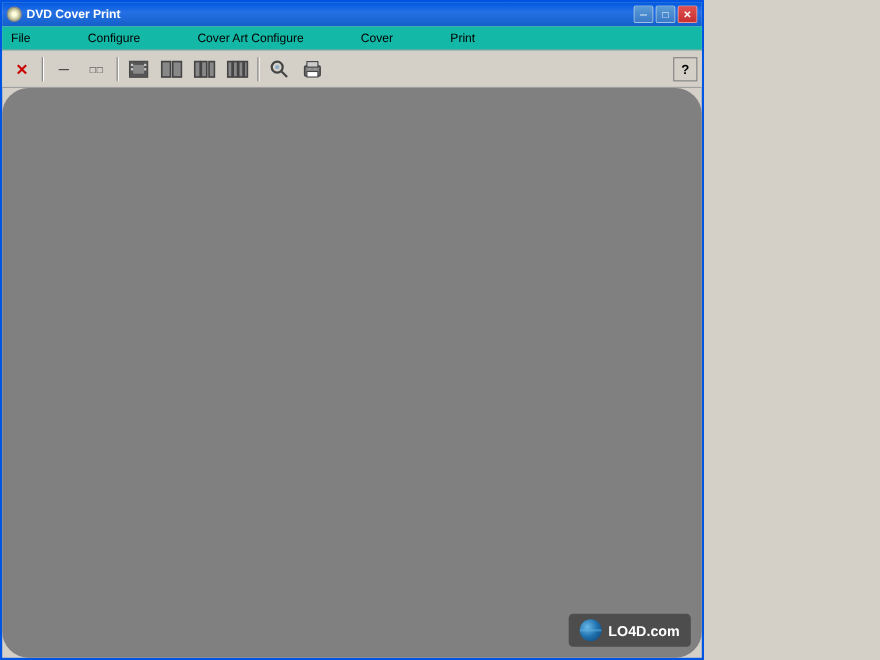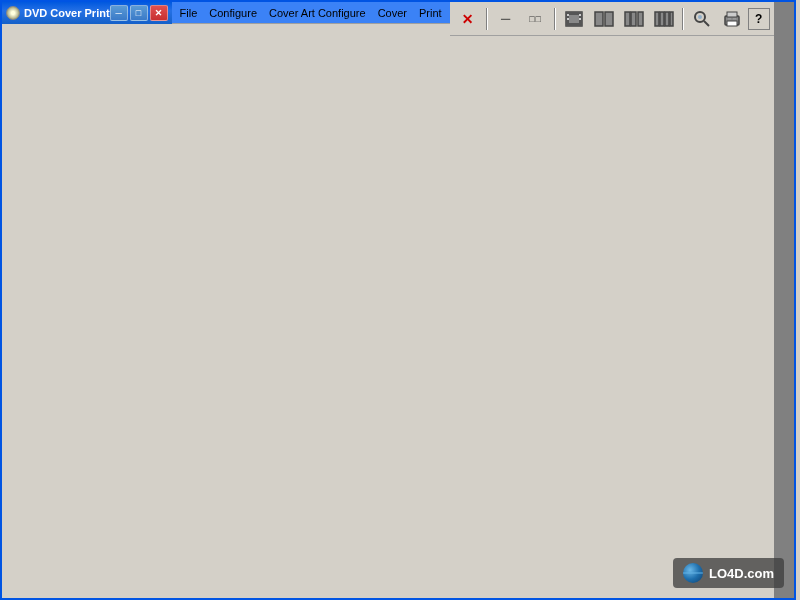--- a/index.html
+++ b/index.html
@@ -11,24 +11,24 @@
     body {
       width: 800px;
       height: 600px;
       overflow: hidden;
       font-family: 'Tahoma', 'Arial', sans-serif;
       font-size: 11px;
       background: #d4d0c8;
     }
 
     .window {
-      width: 796px;
+      width: 640px;
       height: 600px;
       display: flex;
-      flex-direction: row;
+      flex-direction: column;
       border: 2px solid #0054e3;
       background: #d4d0c8;
     }
 
     
     .title-bar {
       height: 22px;
       background: linear-gradient(to bottom, #0058df 0%, #2470e5 40%, #1460c8 100%);
       display: flex;
       align-items: center;
@@ -71,26 +71,27 @@
       flex-shrink: 0;
     }
 
     .title-btn.close-btn {
       background: linear-gradient(to bottom, #e05050, #c83030);
     }
 
     
     .menu-bar {
       height: 22px;
-      background: #3b82f6;
+      background: #14b8a6;
       display: flex;
       align-items: center;
       padding: 0 2px;
       border-bottom: 1px solid #a0a0a0;
       flex-shrink: 0;
+      gap: 40px;
     }
 
     .menu-item {
       padding: 2px 6px;
       cursor: pointer;
       font-size: 11px;
       color: #000;
       user-select: none;
     }
 
@@ -140,20 +141,21 @@
       cursor: pointer;
       font-size: 12px;
       font-weight: bold;
     }
 
     
     .main-content {
       flex: 1;
       background: #808080;
       position: relative;
+      border-radius: 24px;
     }
 
     
     .watermark {
       position: absolute;
       bottom: 10px;
       right: 10px;
       background: rgba(60, 60, 60, 0.75);
       color: white;
       font-size: 13px;

